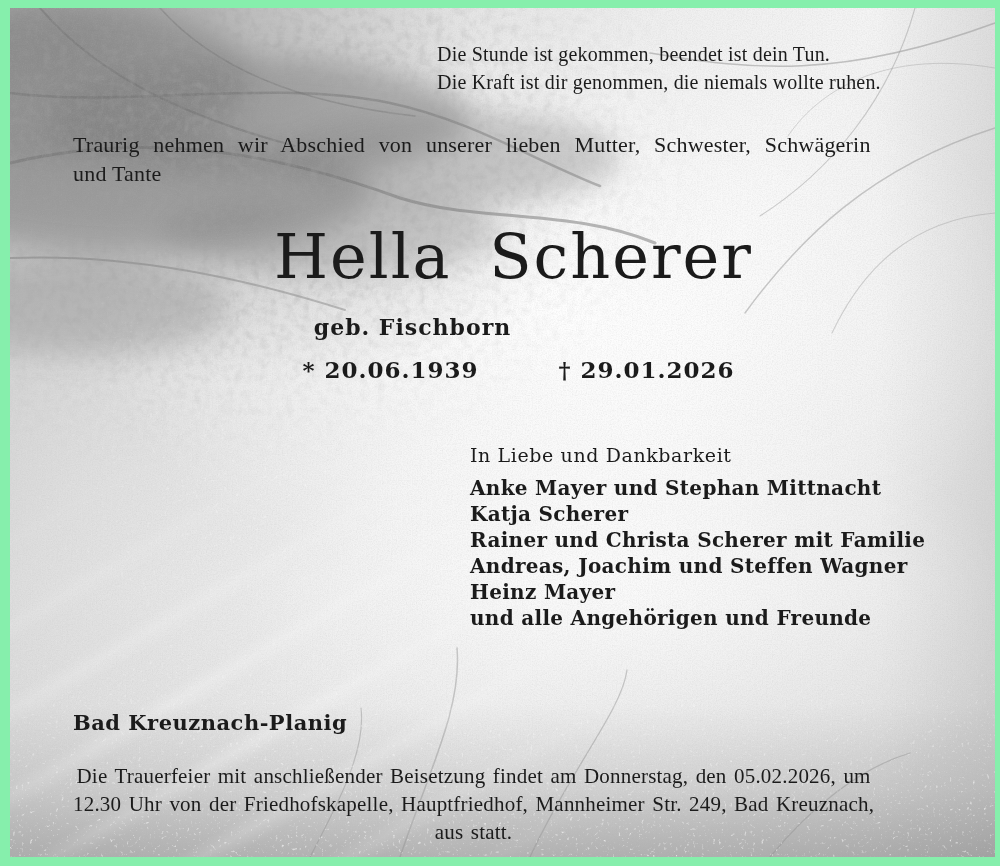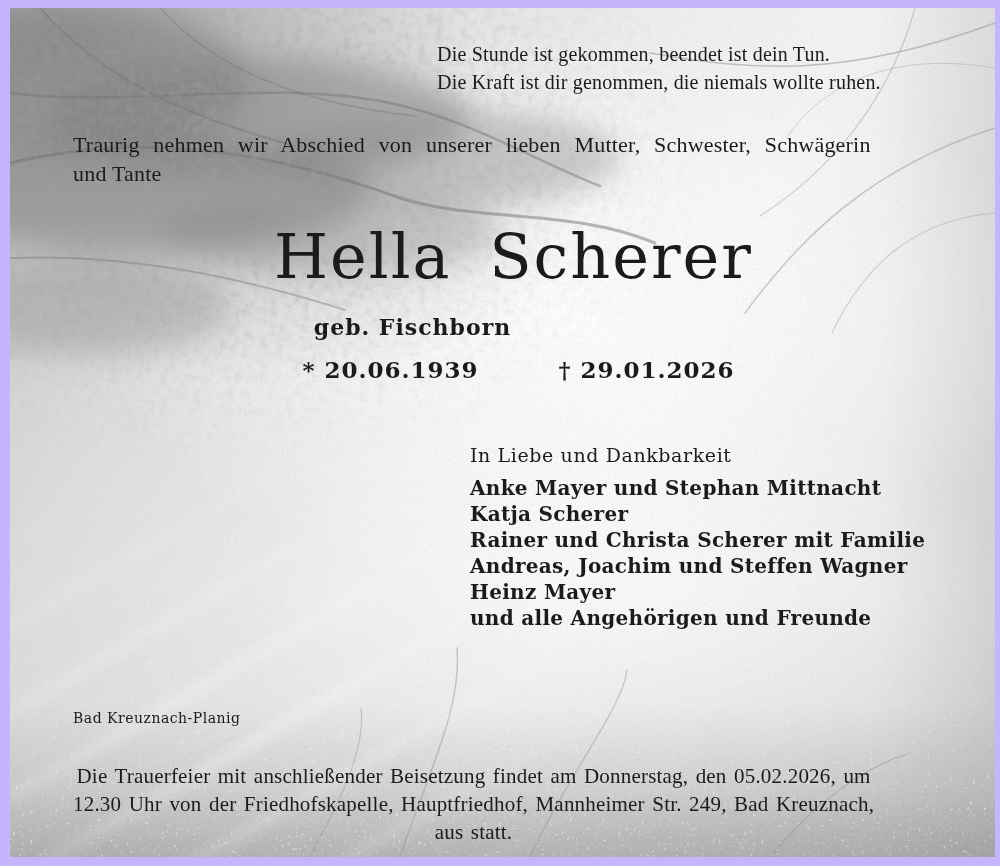--- a/index.html
+++ b/index.html
@@ -1,16 +1,16 @@
 <!DOCTYPE html>
 <html><head>
 <meta charset="utf-8">
 <style>
   html,body{margin:0;padding:0;background:#000;}
-  .page{position:relative;width:1000px;height:866px;background:#c4b5fd;overflow:hidden;
+  .page{position:relative;width:1000px;height:866px;background:#86efac;overflow:hidden;
         font-family:"Liberation Serif",serif;color:#1b1b1b;}
   .canvas{position:absolute;left:10px;top:8px;width:985px;height:849px;overflow:hidden;background:#e9e9e9;}
   .bg{position:absolute;inset:0;
     background:
       radial-gradient(ellipse 42% 26% at 5% 5%, rgba(118,118,118,.55), rgba(118,118,118,0) 100%),
       radial-gradient(ellipse 34% 20% at 24% 24%, rgba(128,128,128,.30), rgba(128,128,128,0) 100%),
       linear-gradient(to top, rgba(125,125,125,.55) 0%, rgba(150,150,150,.35) 8%, rgba(190,190,190,.15) 18%, rgba(200,200,200,0) 32%),
       radial-gradient(ellipse 48% 34% at 57% 36%, rgba(255,255,255,.95) 0%, rgba(255,255,255,0) 100%),
       radial-gradient(ellipse 40% 26% at 63% 72%, rgba(255,255,255,.7), rgba(255,255,255,0) 100%),
       linear-gradient(to left, rgba(165,165,165,.25), rgba(165,165,165,0) 12%),
@@ -28,21 +28,21 @@
   .intro .l1{word-spacing:8px;text-align:right;}
   .name{left:11px;top:212px;width:985px;text-align:center;margin:0;font-weight:400;
         font-family:"DejaVu Serif",serif;font-size:62px;line-height:74px;letter-spacing:2px;word-spacing:16px;}
   .maiden{left:0;top:306px;width:805px;text-align:center;
         font-family:"DejaVu Serif",serif;font-weight:bold;font-size:22px;letter-spacing:1px;}
   .dates{left:16px;top:348px;width:985px;display:flex;justify-content:center;column-gap:80px;
         font-family:"DejaVu Serif",serif;font-weight:bold;font-size:23px;letter-spacing:1px;}
   .mourning{left:460px;top:436px;}
   .lead{font-family:"DejaVu Serif",serif;font-size:19px;letter-spacing:.6px;margin-bottom:9px;white-space:nowrap;}
   .mourner{font-family:"DejaVu Serif",serif;font-weight:bold;font-size:20px;line-height:26px;letter-spacing:.3px;white-space:nowrap;}
-  .place{left:63px;top:702px;font-family:"DejaVu Serif",serif;font-weight:normal;font-size:14px;letter-spacing:.5px;}
+  .place{left:63px;top:702px;font-family:"DejaVu Serif",serif;font-weight:bold;font-size:21px;letter-spacing:.5px;}
   .funeral{left:63px;top:754px;font-size:21px;line-height:28px;letter-spacing:.2px;word-spacing:2px;text-align:center;}
 </style>
 </head>
 <body>
 
 <div class="page">
   <div class="canvas">
 
     <div class="bg"></div>
 

